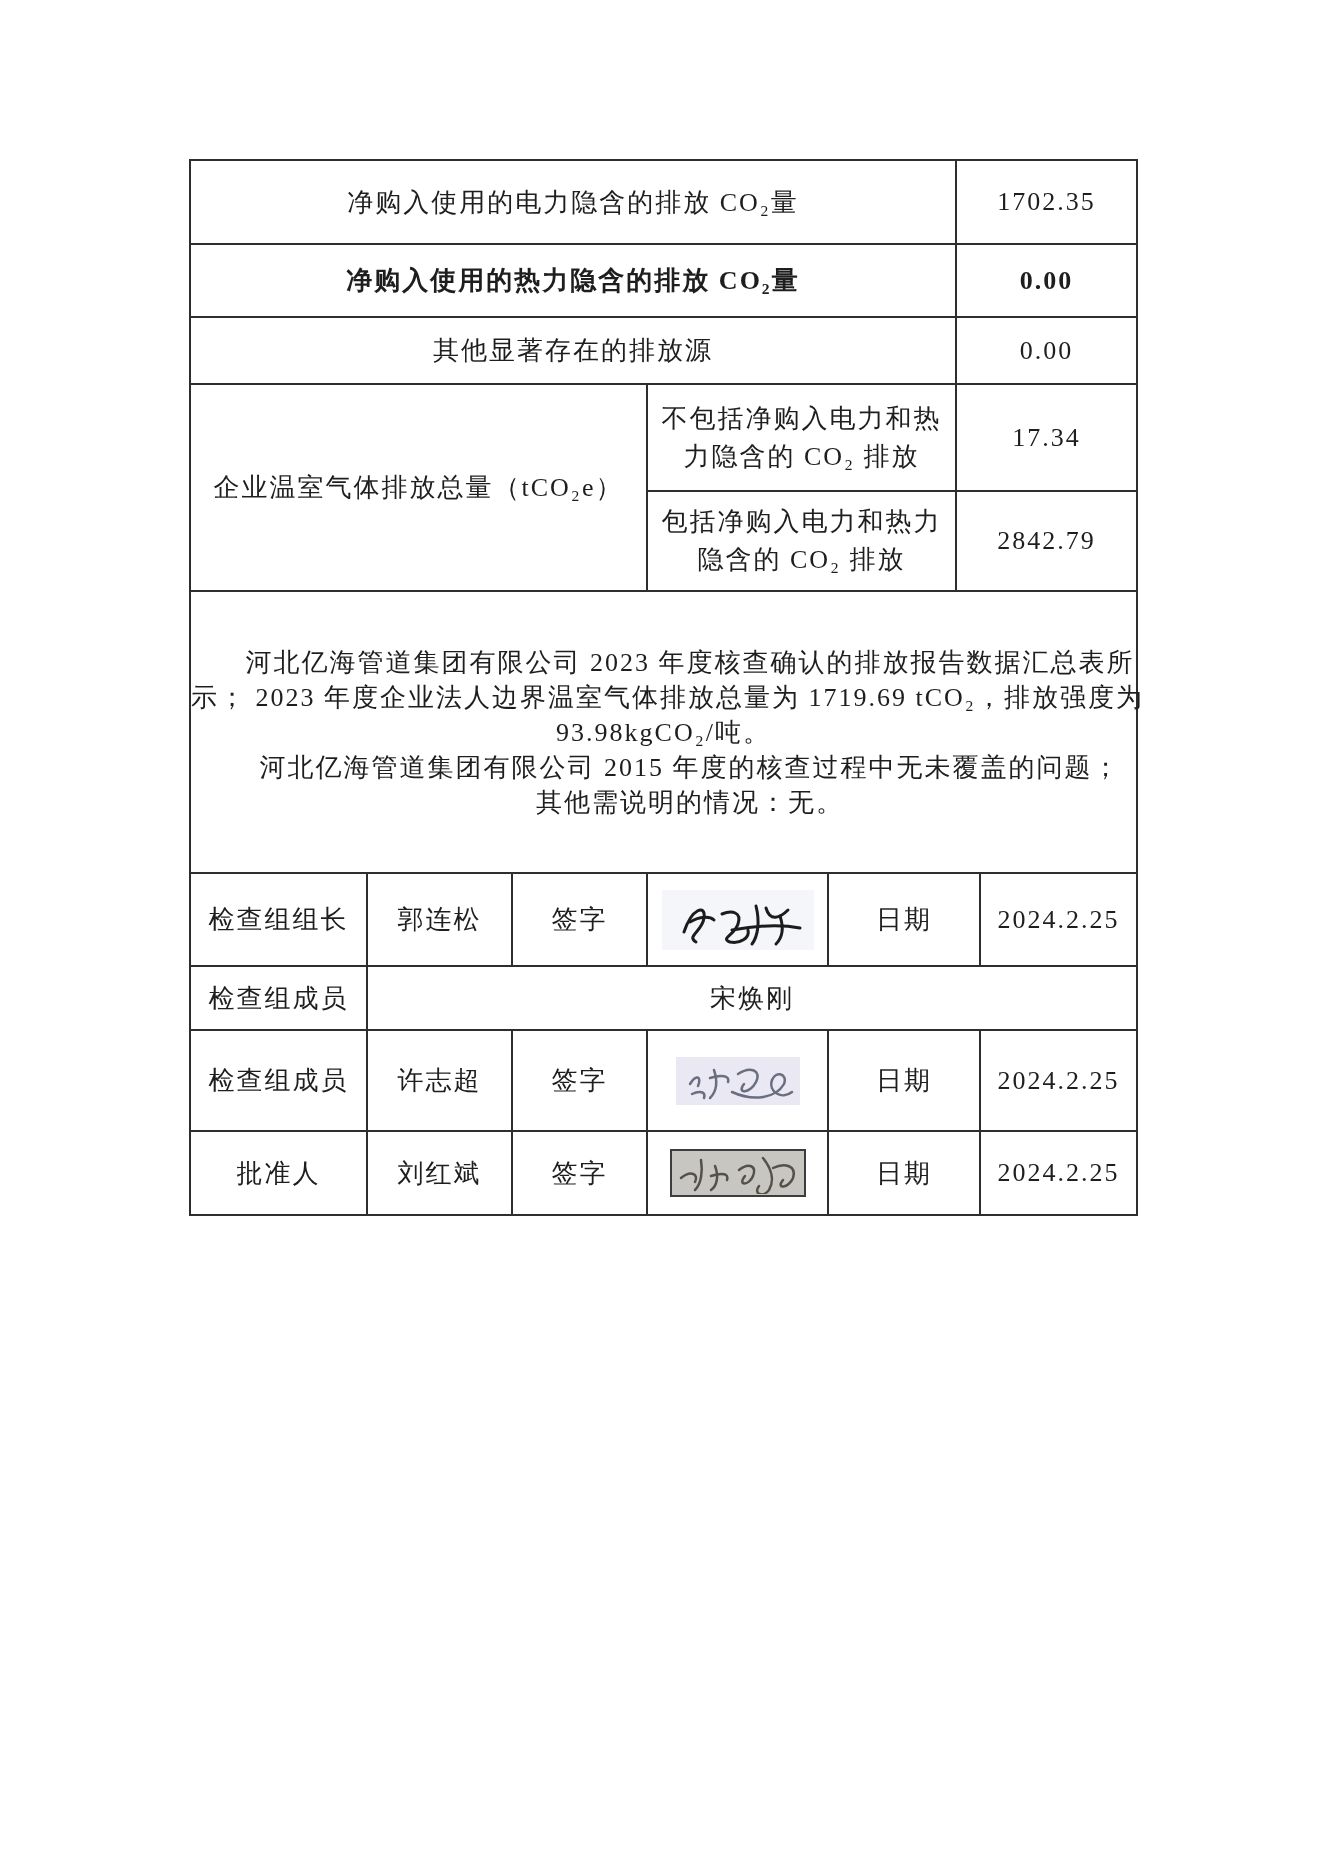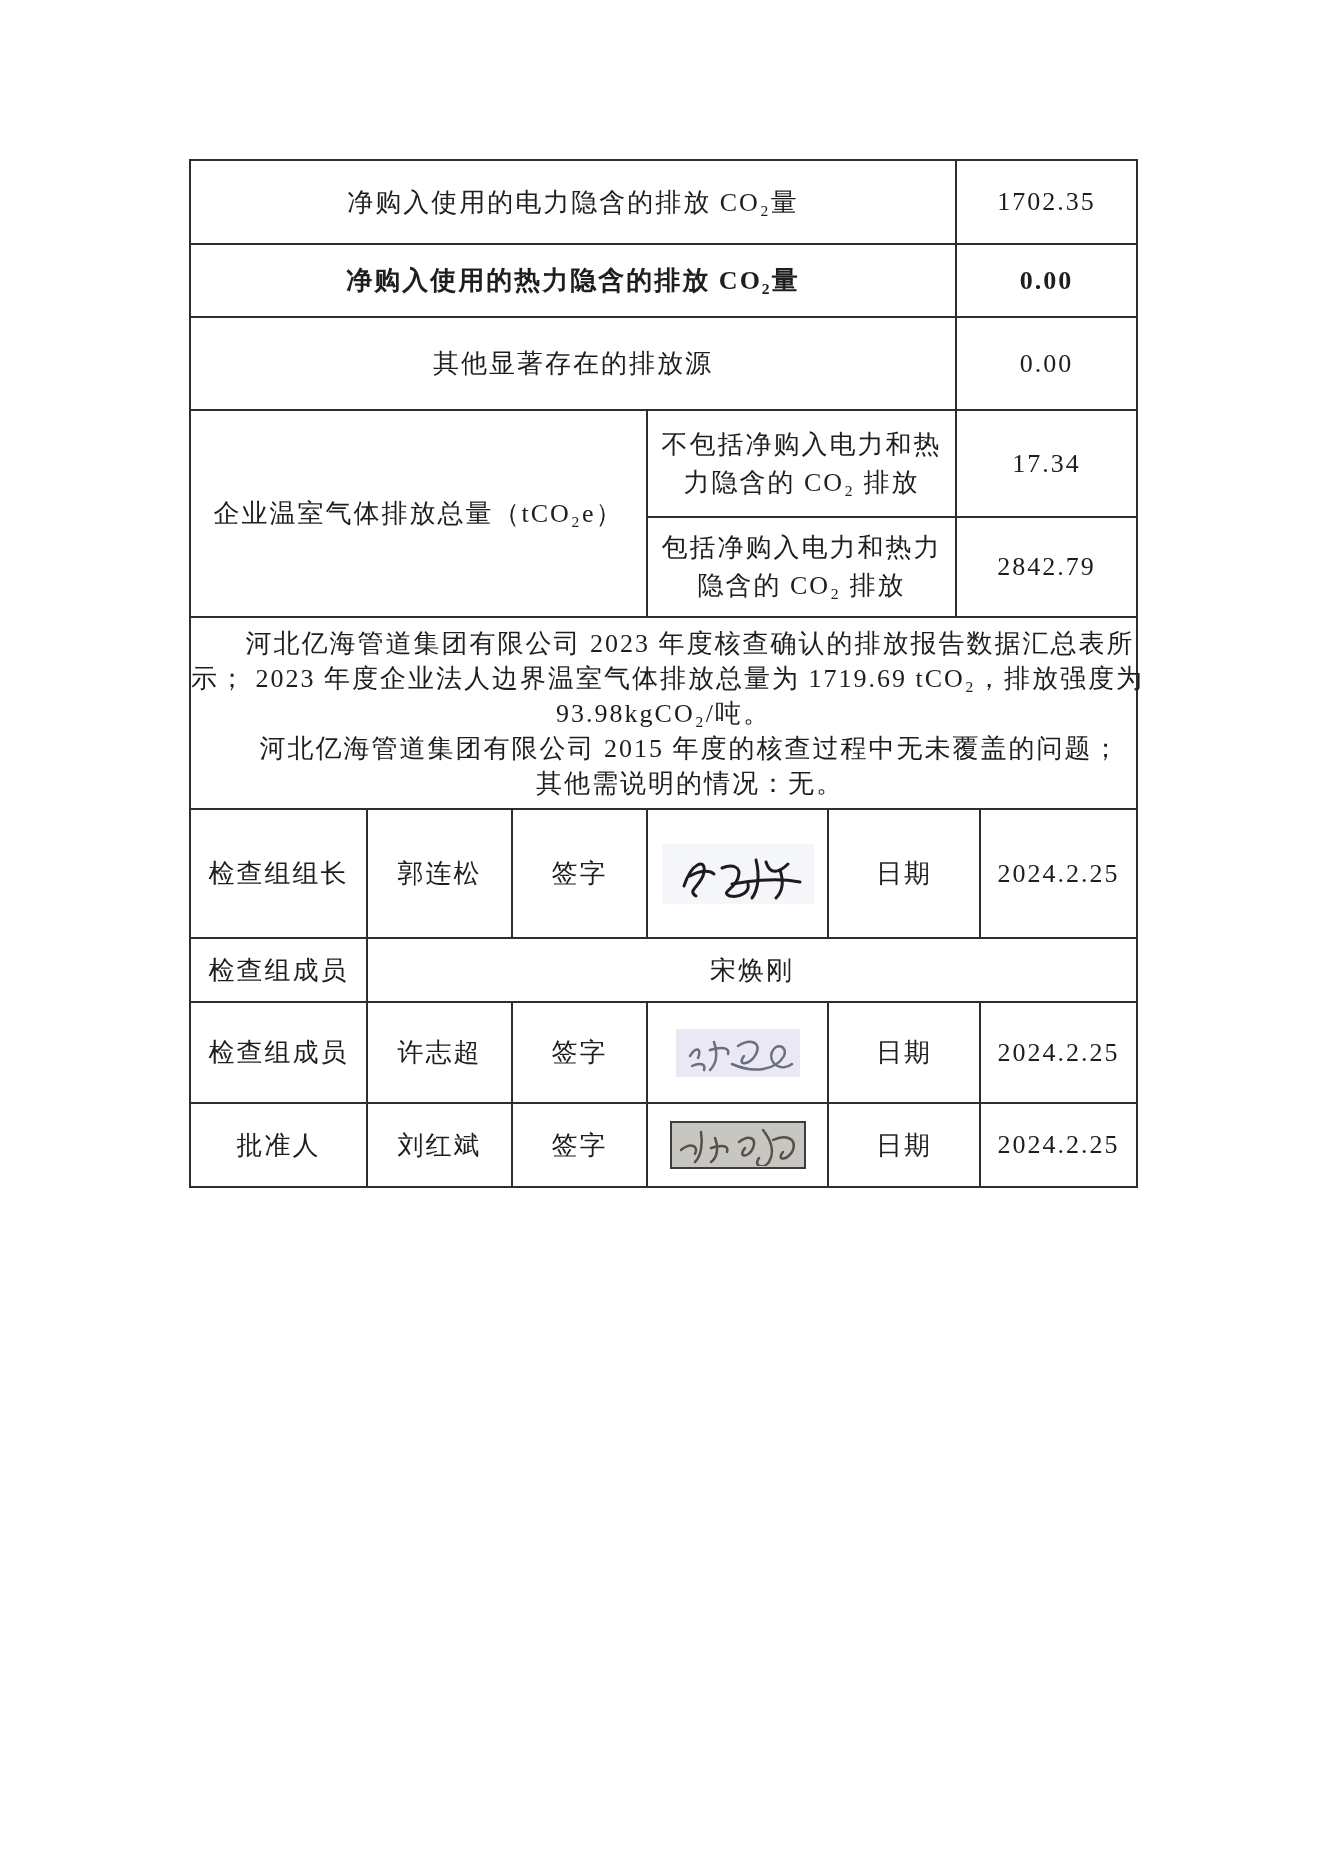--- a/index.html
+++ b/index.html
@@ -23,25 +23,25 @@
     text-align:center;
     vertical-align:middle;
     font-size:26px;
     letter-spacing:2px;
     padding:0;
   }
   td.num{font-size:27px;letter-spacing:0;}
   td.sublabel{white-space:pre-line;line-height:38px;letter-spacing:2px;}
   tr.r1{height:84px;}
   tr.r2{height:73px;font-weight:bold;}
-  tr.r3{height:93px;}
+  tr.r3{height:67px;}
   tr.r4a{height:107px;}
   tr.r4b{height:100px;}
-  tr.summary-row{height:192px;}
-  tr.s1{height:129px;}
+  tr.summary-row{height:282px;}
+  tr.s1{height:93px;}
   tr.s2{height:64px;}
   tr.s3{height:101px;}
   tr.s4{height:84px;}
   td.summary-cell{
     text-align:left;
     vertical-align:middle;
     padding:6px 14px 6px 13px;
     letter-spacing:1px;
   }
   .sum-line{line-height:35px;font-size:26px;white-space:nowrap;}

